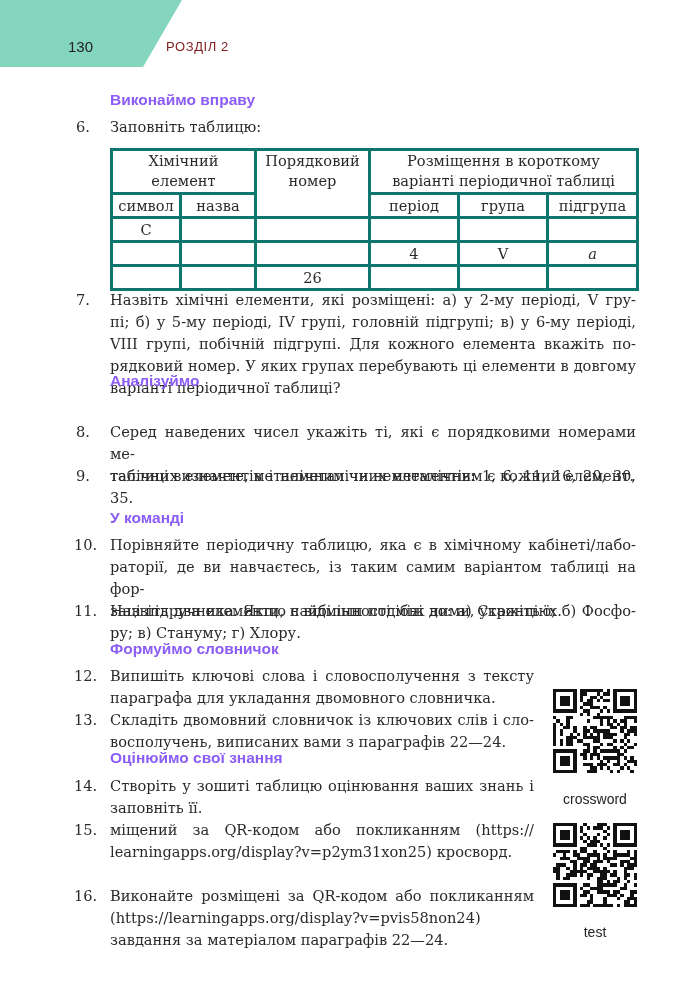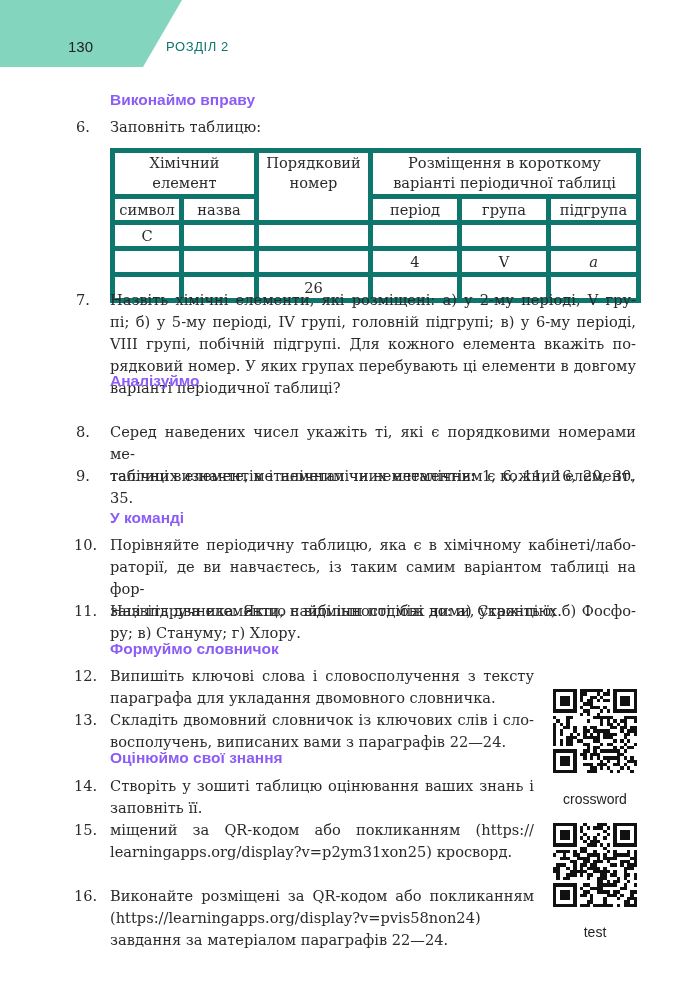--- a/index.html
+++ b/index.html
@@ -12,21 +12,21 @@
     position: absolute; left: 0; top: 0; width: 182px; height: 67px;
     background: #84d5bd;
     clip-path: polygon(0 0, 182px 0, 143px 67px, 0 67px);
   }
   .page-num {
     position: absolute; left: 68px; top: 38px;
     font-family: Liberation Sans, sans-serif; font-size: 15px; color: #222;
   }
   .section-name {
     position: absolute; left: 166px; top: 39px;
-    font-family: "Liberation Sans", sans-serif; font-size: 13px; letter-spacing: 0.6px; color: #0f766e;
+    font-family: "Liberation Sans", sans-serif; font-size: 13px; letter-spacing: 0.6px; color: #7f1d1d;
   }
   .heading {
     position: absolute; left: 110px;
     font-family: "Liberation Sans", sans-serif; font-weight: bold; font-size: 15.5px; color: #8b5cf6; text-align: center;
   }
   .task {
     position: absolute; left: 76px; width: 560px;
     font-size: 14.6px; line-height: 22px; color: #2a2a2a;
   }
   .task .num { position: absolute; left: 0; top: 0; }
@@ -35,21 +35,21 @@
   .task.narrow { width: 458px; }
   .task .line { display: block; text-align: justify; text-align-last: justify; }
   .task .line.last { text-align-last: left; }
 
   table.chem {
     position: absolute; left: 110px; top: 148px;
     border-collapse: collapse; font-size: 14.6px; color: #2a2a2a;
     table-layout: fixed;
   }
   table.chem td {
-    border: 5px solid #0f766e; text-align: center; vertical-align: top;
+    border: 3px solid #0f766e; text-align: center; vertical-align: top;
     padding: 0; line-height: 21px; height: 21px;
   }
   table.chem td.tall { line-height: 20px; padding-top: 0px; }
   .italic { font-style: italic; }
 
   .qr { position: absolute; width: 84px; height: 84px; }
   .qr svg { display: block; width: 84px; height: 84px; }
   .qr-label {
     position: absolute; font-family: "Liberation Sans", sans-serif; font-size: 14px; color: #222;
     width: 110px; text-align: center;

